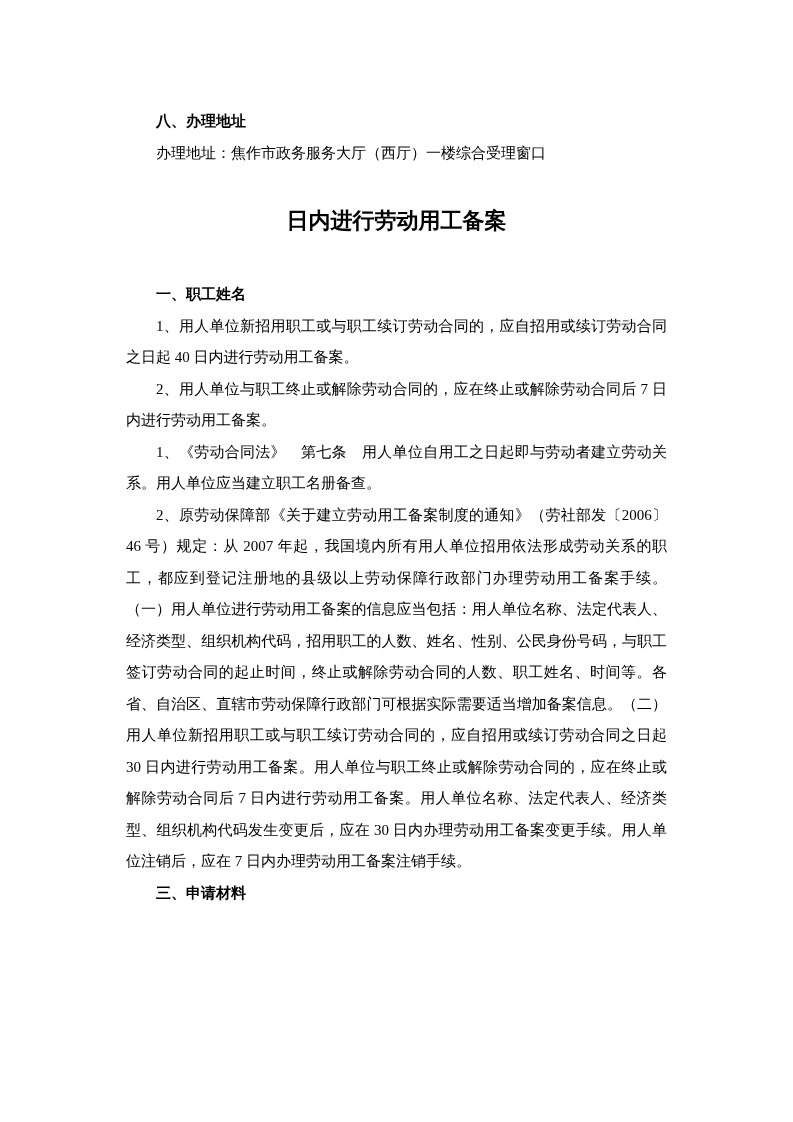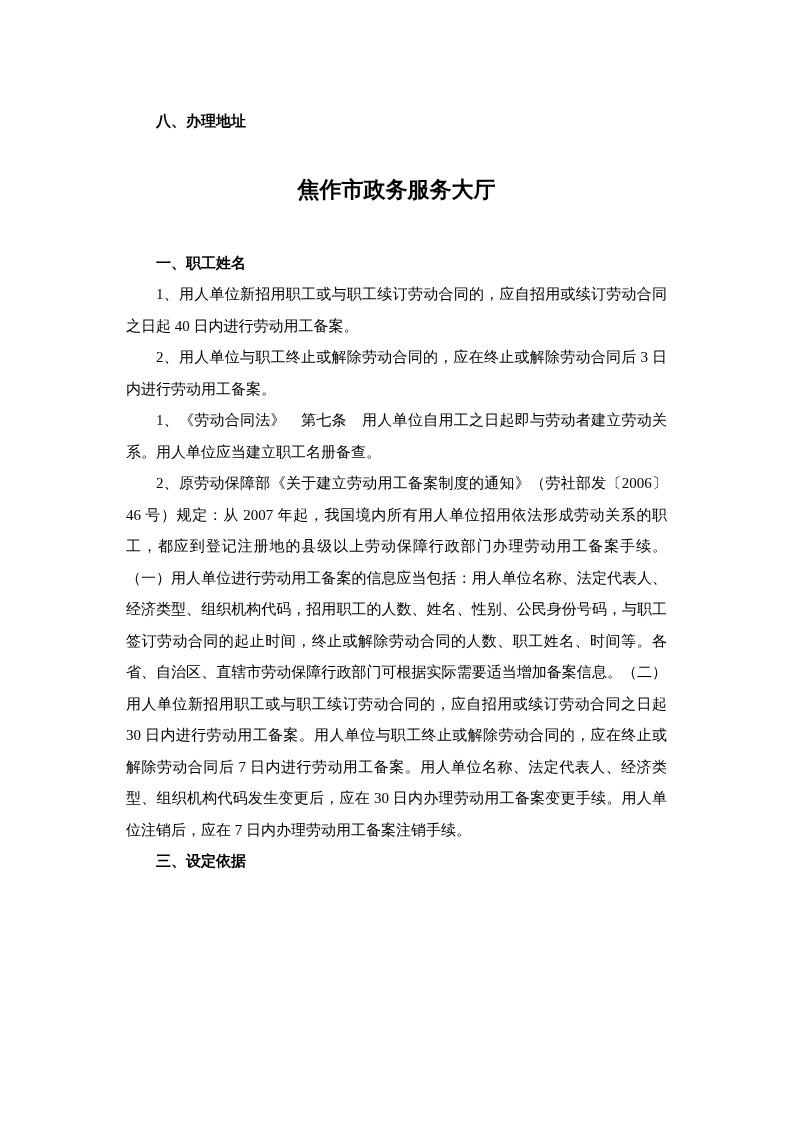--- a/index.html
+++ b/index.html
@@ -43,31 +43,32 @@
     font-family: "DejaVu Sans", "Liberation Sans", sans-serif;
   }
 </style>
 </head>
 <body>
 
 <div class="page">
 
   <p class="sec-heading">八、办理地址</p>
 
+  <p class="para">办理地址：焦作市政务服务大厅（西厅）一楼综合受理窗口</p>
 
-  <h1 class="doc-title">焦作市政务服务大厅</h1>
+  <h1 class="doc-title">日内进行劳动用工备案</h1>
 
   <div>
     <p class="sec-heading">一、职工姓名</p>
     <p class="para">1、用人单位新招用职工或与职工续订劳动合同的，应自招用或续订劳动合同之日起 40 日内进行劳动用工备案。</p>
-    <p class="para">2、用人单位与职工终止或解除劳动合同的，应在终止或解除劳动合同后 3 日内进行劳动用工备案。</p>
+    <p class="para">2、用人单位与职工终止或解除劳动合同的，应在终止或解除劳动合同后 7 日内进行劳动用工备案。</p>
   </div>
 
   <div>
     <p class="para">1、《劳动合同法》　第七条　用人单位自用工之日起即与劳动者建立劳动关系。用人单位应当建立职工名册备查。</p>
     <p class="para">2、原劳动保障部《关于建立劳动用工备案制度的通知》（劳社部发〔2006〕46 号）规定：从 2007 年起，我国境内所有用人单位招用依法形成劳动关系的职工，都应到登记注册地的县级以上劳动保障行政部门办理劳动用工备案手续。（一）用人单位进行劳动用工备案的信息应当包括：用人单位名称、法定代表人、经济类型、组织机构代码，招用职工的人数、姓名、性别、公民身份号码，与职工签订劳动合同的起止时间，终止或解除劳动合同的人数、职工姓名、时间等。各省、自治区、直辖市劳动保障行政部门可根据实际需要适当增加备案信息。（二）用人单位新招用职工或与职工续订劳动合同的，应自招用或续订劳动合同之日起 30 日内进行劳动用工备案。用人单位与职工终止或解除劳动合同的，应在终止或解除劳动合同后 7 日内进行劳动用工备案。用人单位名称、法定代表人、经济类型、组织机构代码发生变更后，应在 30 日内办理劳动用工备案变更手续。用人单位注销后，应在 7 日内办理劳动用工备案注销手续。</p>
   </div>
 
   <div>
-    <p class="sec-heading">三、设定依据</p>
+    <p class="sec-heading">三、申请材料</p>
   </div>
 
 </div>
 
 </body></html>

